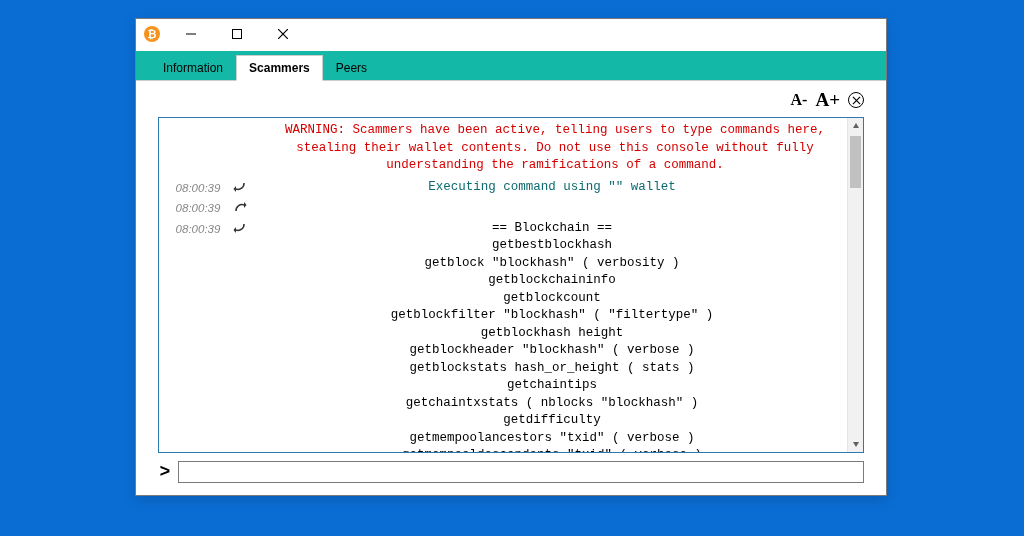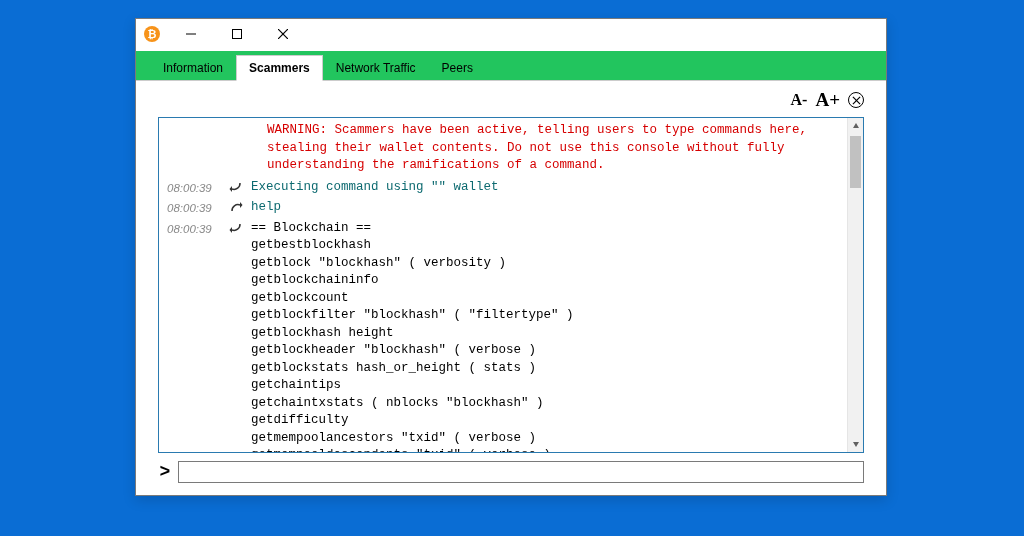--- a/index.html
+++ b/index.html
@@ -43,21 +43,21 @@
   .winbtns { display: flex; height: 100%; }
   .winbtn {
     width: 46px; height: 30px;
     display: flex; align-items: center; justify-content: center;
     font-family: Arial;
   }
   .winbtn svg { width: 10px; height: 10px; }
   .tabs {
     display: flex;
     padding: 4px 14px 0 14px;
-    background: #22c55e;
+    background: #14b8a6;
     border-bottom: 1px solid #ccc;
     margin-top: 2px;
   }
   .tab {
     padding: 5px 12px;
     font-size: 12px;
     color: #000;
     border: 1px solid transparent;
     border-bottom: none;
     margin-bottom: -1px;
@@ -100,20 +100,21 @@
     overflow: hidden;
     font-family: "Courier New", monospace;
     font-size: 12.5px;
     line-height: 1.4;
     min-height: 0;
   }
   .console-inner {
     position: absolute;
     left: 0; top: 0; right: 0;
     padding: 4px 10px 4px 8px;
+    text-align: center;
   }
   .row { display: flex; }
   .ts { flex: 0 0 62px; color: #888; font-family: "Segoe UI", sans-serif; font-size: 11.5px; padding-top:1px;font-style:italic;}
   .arrow { flex: 0 0 22px; color: #333; }
   .arrow svg { width:14px; height:14px; position:relative; top:1px; }
   .body { flex: 1; white-space: pre; }
   .warn { color: #d60000; white-space: pre-wrap; padding-left: 100px; padding-right:10px; padding-bottom:4px; }
   .teal { color: #0d6a70; }
   .scrollbar {
     position: absolute;
@@ -180,21 +181,20 @@
             <line x1="0" y1="0" x2="10" y2="10" stroke="#000" stroke-width="1.2"></line>
             <line x1="10" y1="0" x2="0" y2="10" stroke="#000" stroke-width="1.2"></line>
           </svg>
       </div>
     </div>
   </div>
 
   <div class="tabs">
     <div class="tab">Information</div>
     <div class="tab active">Scammers</div>
-    <div class="tab">Network Traffic</div>
     <div class="tab">Peers</div>
   </div>
 
   <div class="content">
     <div class="toprow">
       <span class="fontbtn">A-</span>
       <span class="fontbtn big">A+</span>
       <span class="clearbtn">
         <svg viewBox="0 0 10 10" width="9" height="9">
             <line x1="1" y1="1" x2="9" y2="9" stroke="#000" stroke-width="1.3"></line>
@@ -213,21 +213,20 @@
                 <polygon points="3,6 0.5,9 3,12" fill="#333"></polygon>
               </svg></div>
             <div class="body teal">Executing command using "" wallet</div>
           </div>
           <div class="row">
             <div class="ts">08:00:39</div>
             <div class="arrow"><svg viewBox="0 0 14 14">
                 <path d="M3 11 A6 6 0 0 1 11 5" stroke="#333" stroke-width="1.5" fill="none"></path>
                 <polygon points="11,2 13.5,5 11,8" fill="#333"></polygon>
               </svg></div>
-            <div class="body teal">help</div>
           </div>
           <div class="row">
             <div class="ts">08:00:39</div>
             <div class="arrow"><svg viewBox="0 0 14 14">
                 <path d="M11 3 A6 6 0 0 1 3 9" stroke="#333" stroke-width="1.5" fill="none"></path>
                 <polygon points="3,6 0.5,9 3,12" fill="#333"></polygon>
               </svg></div>
             <div class="body ">== Blockchain ==
 getbestblockhash
 getblock "blockhash" ( verbosity )

